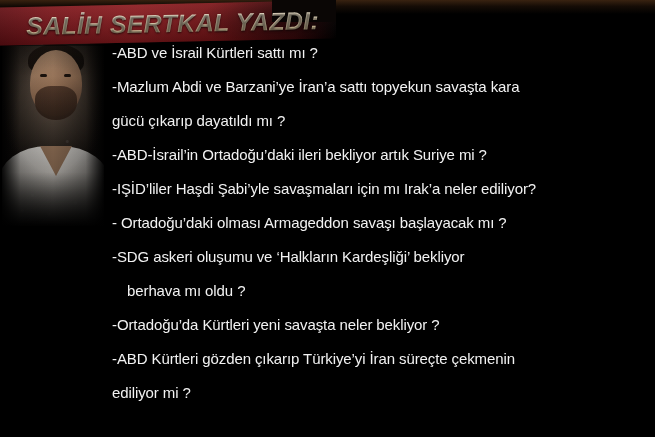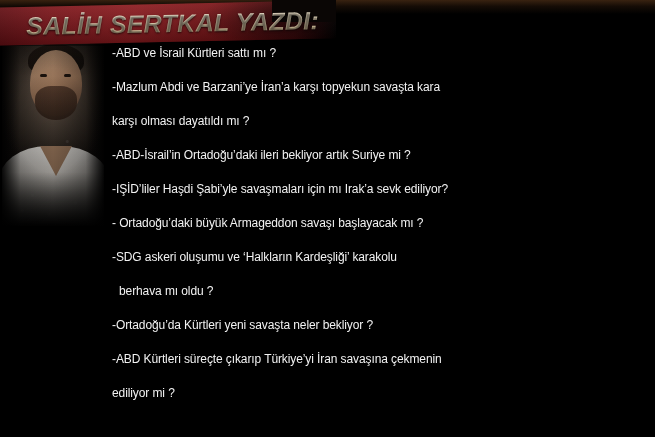--- a/index.html
+++ b/index.html
@@ -177,28 +177,28 @@
 
   
   .qtext {
     position:absolute;
     left:112px; top:36px;
     width:536px;
     z-index:4;
   }
   .qline {
     font-family:"Liberation Sans", sans-serif;
-    font-size:12px;
+    font-size:15px;
     line-height:34px;
     color:#f2f2f2;
     white-space:nowrap;
     text-shadow:0 0 2px rgba(0,0,0,.9), 0 1px 1px rgba(0,0,0,.8);
     letter-spacing:-0.1px;
   }
-  .qline.indent { padding-left:7px; }
+  .qline.indent { padding-left:7px;margin-left:8px; }
 </style>
 </head>
 <body>
 
 <div class="stage">
 
   <div class="top-glow"></div>
 
   <div class="portrait">
     <div class="photo-bg"></div>
@@ -214,25 +214,25 @@
   </div>
 
   <div class="banner">
     <div class="bar"></div>
     <div class="dark-cap"></div>
   </div>
   <div class="banner-title">SALİH SERTKAL YAZDI:</div>
 
   <div class="qtext">
     <div class="qline">-ABD ve İsrail Kürtleri sattı mı ?</div>
-    <div class="qline">-Mazlum Abdi ve Barzani’ye İran’a karşı topyekun savaşta kara</div>
-    <div class="qline">karşı olması dayatıldı mı ?</div>
+    <div class="qline">-Mazlum Abdi ve Barzani’ye İran’a sattı topyekun savaşta kara</div>
+    <div class="qline">gücü çıkarıp dayatıldı mı ?</div>
     <div class="qline">-ABD-İsrail’in Ortadoğu’daki ileri bekliyor artık Suriye mi ?</div>
-    <div class="qline">-IŞİD’liler Haşdi Şabi’yle savaşmaları için mı Irak’a sevk ediliyor?</div>
-    <div class="qline">- Ortadoğu’daki büyük Armageddon savaşı başlayacak mı ?</div>
-    <div class="qline">-SDG askeri oluşumu ve ‘Halkların Kardeşliği’ karakolu</div>
+    <div class="qline">-IŞİD’liler Haşdi Şabi’yle savaşmaları için mı Irak’a neler ediliyor?</div>
+    <div class="qline">- Ortadoğu’daki olması Armageddon savaşı başlayacak mı ?</div>
+    <div class="qline">-SDG askeri oluşumu ve ‘Halkların Kardeşliği’ bekliyor</div>
     <div class="qline indent"> berhava mı oldu ?</div>
     <div class="qline">-Ortadoğu’da Kürtleri yeni savaşta neler bekliyor ?</div>
-    <div class="qline">-ABD Kürtleri süreçte çıkarıp Türkiye’yi İran savaşına çekmenin</div>
+    <div class="qline">-ABD Kürtleri gözden çıkarıp Türkiye’yi İran süreçte çekmenin</div>
     <div class="qline">ediliyor mi ?</div>
   </div>
 
 </div>
 
 </body></html>

